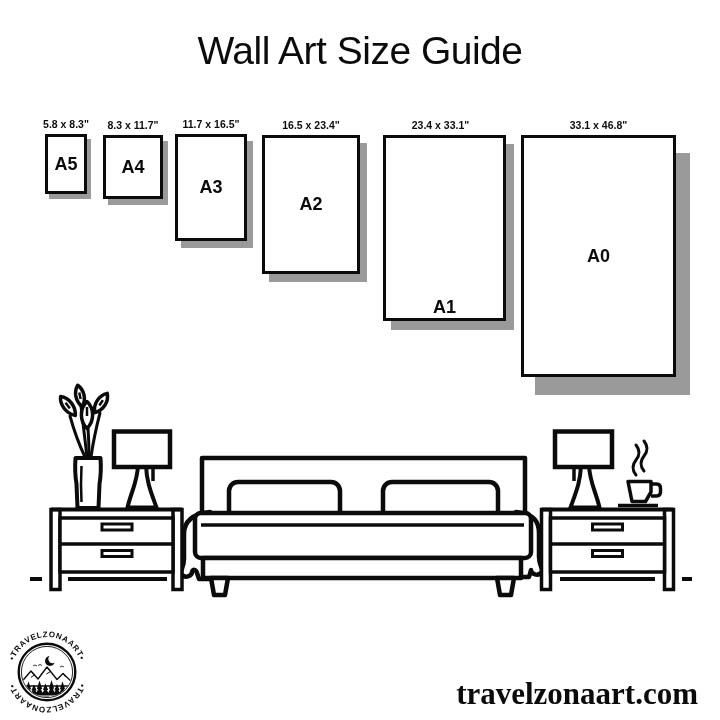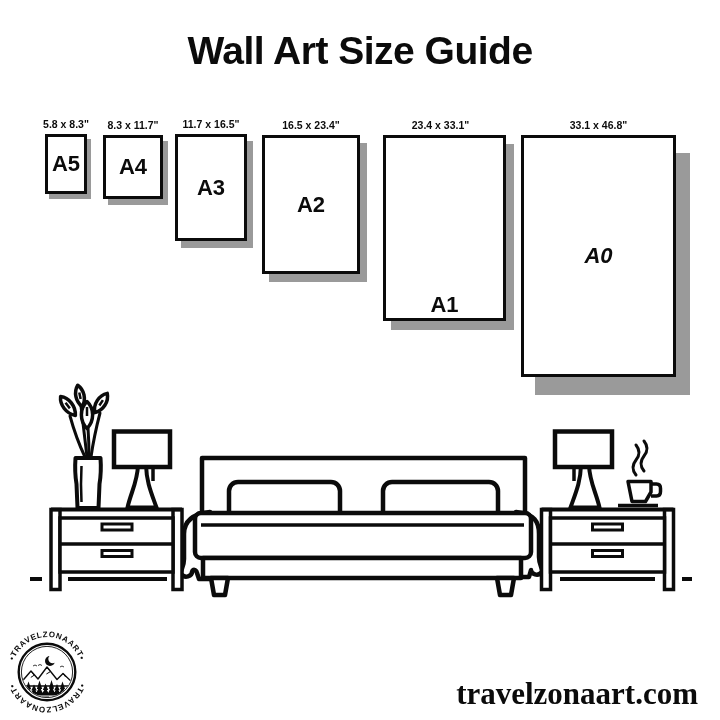--- a/index.html
+++ b/index.html
@@ -2,31 +2,31 @@
 <html style="--ink: #0b0b0b; --bg: #ffffff;"><head>
 <meta charset="utf-8">
 <style>
   html,body{margin:0;padding:0;background:#fff;}
   .canvas{
     position:relative;width:720px;height:720px;background:var(--bg,#fff);
     overflow:hidden;font-family:"Liberation Sans",sans-serif;color:var(--ink,#0b0b0b);
   }
   .title{
     position:absolute;top:31px;left:0;width:720px;text-align:center;
-    font-size:39px;font-weight:bold;letter-spacing:-0.5px;line-height:1;
+    font-size:39px;font-weight:normal;letter-spacing:-0.5px;line-height:1;
   }
   .dim-label{
     position:absolute;transform:translateX(-50%);white-space:nowrap;
     font-size:10.5px;font-weight:bold;line-height:1.1;
   }
   .paper-frame{
     position:absolute;background:#fff;border:3px solid var(--ink,#0b0b0b);
     box-sizing:border-box;display:flex;align-items:center;justify-content:center;
   }
-  .paper-letter{font-size:22px;font-weight:bold;letter-spacing:0;}
+  .paper-letter{font-size:18px;font-weight:bold;letter-spacing:0;}
   .scene-svg{position:absolute;left:0;top:380px;color:var(--ink,#0b0b0b);}
   .logo-svg{position:absolute;left:2px;top:627px;color:var(--ink,#0b0b0b);}
   .logo-arc{font-family:"Liberation Sans",sans-serif;font-size:8px;font-weight:bold;letter-spacing:0.7px;}
   .website{
     position:absolute;top:678px;right:22px;font-size:31px;font-weight:bold;
     line-height:1;white-space:nowrap;font-family:Liberation Serif, serif;
   }
 </style>
 </head>
 <body>
@@ -50,21 +50,21 @@
       </div>
       <div class="dim-label" style="left: 311px; top: 120px;">16.5 x 23.4"</div>
       <div class="paper-frame" style="left: 262px; top: 135px; width: 98px; height: 139px; box-shadow: rgb(154, 154, 154) 7px 8px 0px; text-align: right;">
         <span class="paper-letter">A2</span>
       </div>
       <div class="dim-label" style="left: 440.5px; top: 120px;">23.4 x 33.1"</div>
       <div class="paper-frame" style="left: 383px; top: 135px; width: 123px; height: 186px; box-shadow: rgb(154, 154, 154) 8px 9px 0px; align-items: flex-end;">
         <span class="paper-letter">A1</span>
       </div>
       <div class="dim-label" style="left: 598.5px; top: 120px;">33.1 x 46.8"</div>
-      <div class="paper-frame" style="left: 521px; top: 135px; width: 155px; height: 242px; box-shadow: rgb(154, 154, 154) 14px 18px 0px; font-style: italic;">
+      <div class="paper-frame" style="left: 521px; top: 135px; width: 155px; height: 242px; box-shadow: rgb(154, 154, 154) 14px 18px 0px;">
         <span class="paper-letter">A0</span>
       </div>
     </div>
 
   <svg class="scene-svg" width="720" height="235" viewBox="0 0 720 235">
 
     <g stroke="currentColor" stroke-width="4">
       <line x1="30" y1="199" x2="42" y2="199"></line>
       <line x1="68" y1="199" x2="167" y2="199"></line>
       <line x1="560" y1="199" x2="655" y2="199"></line>

